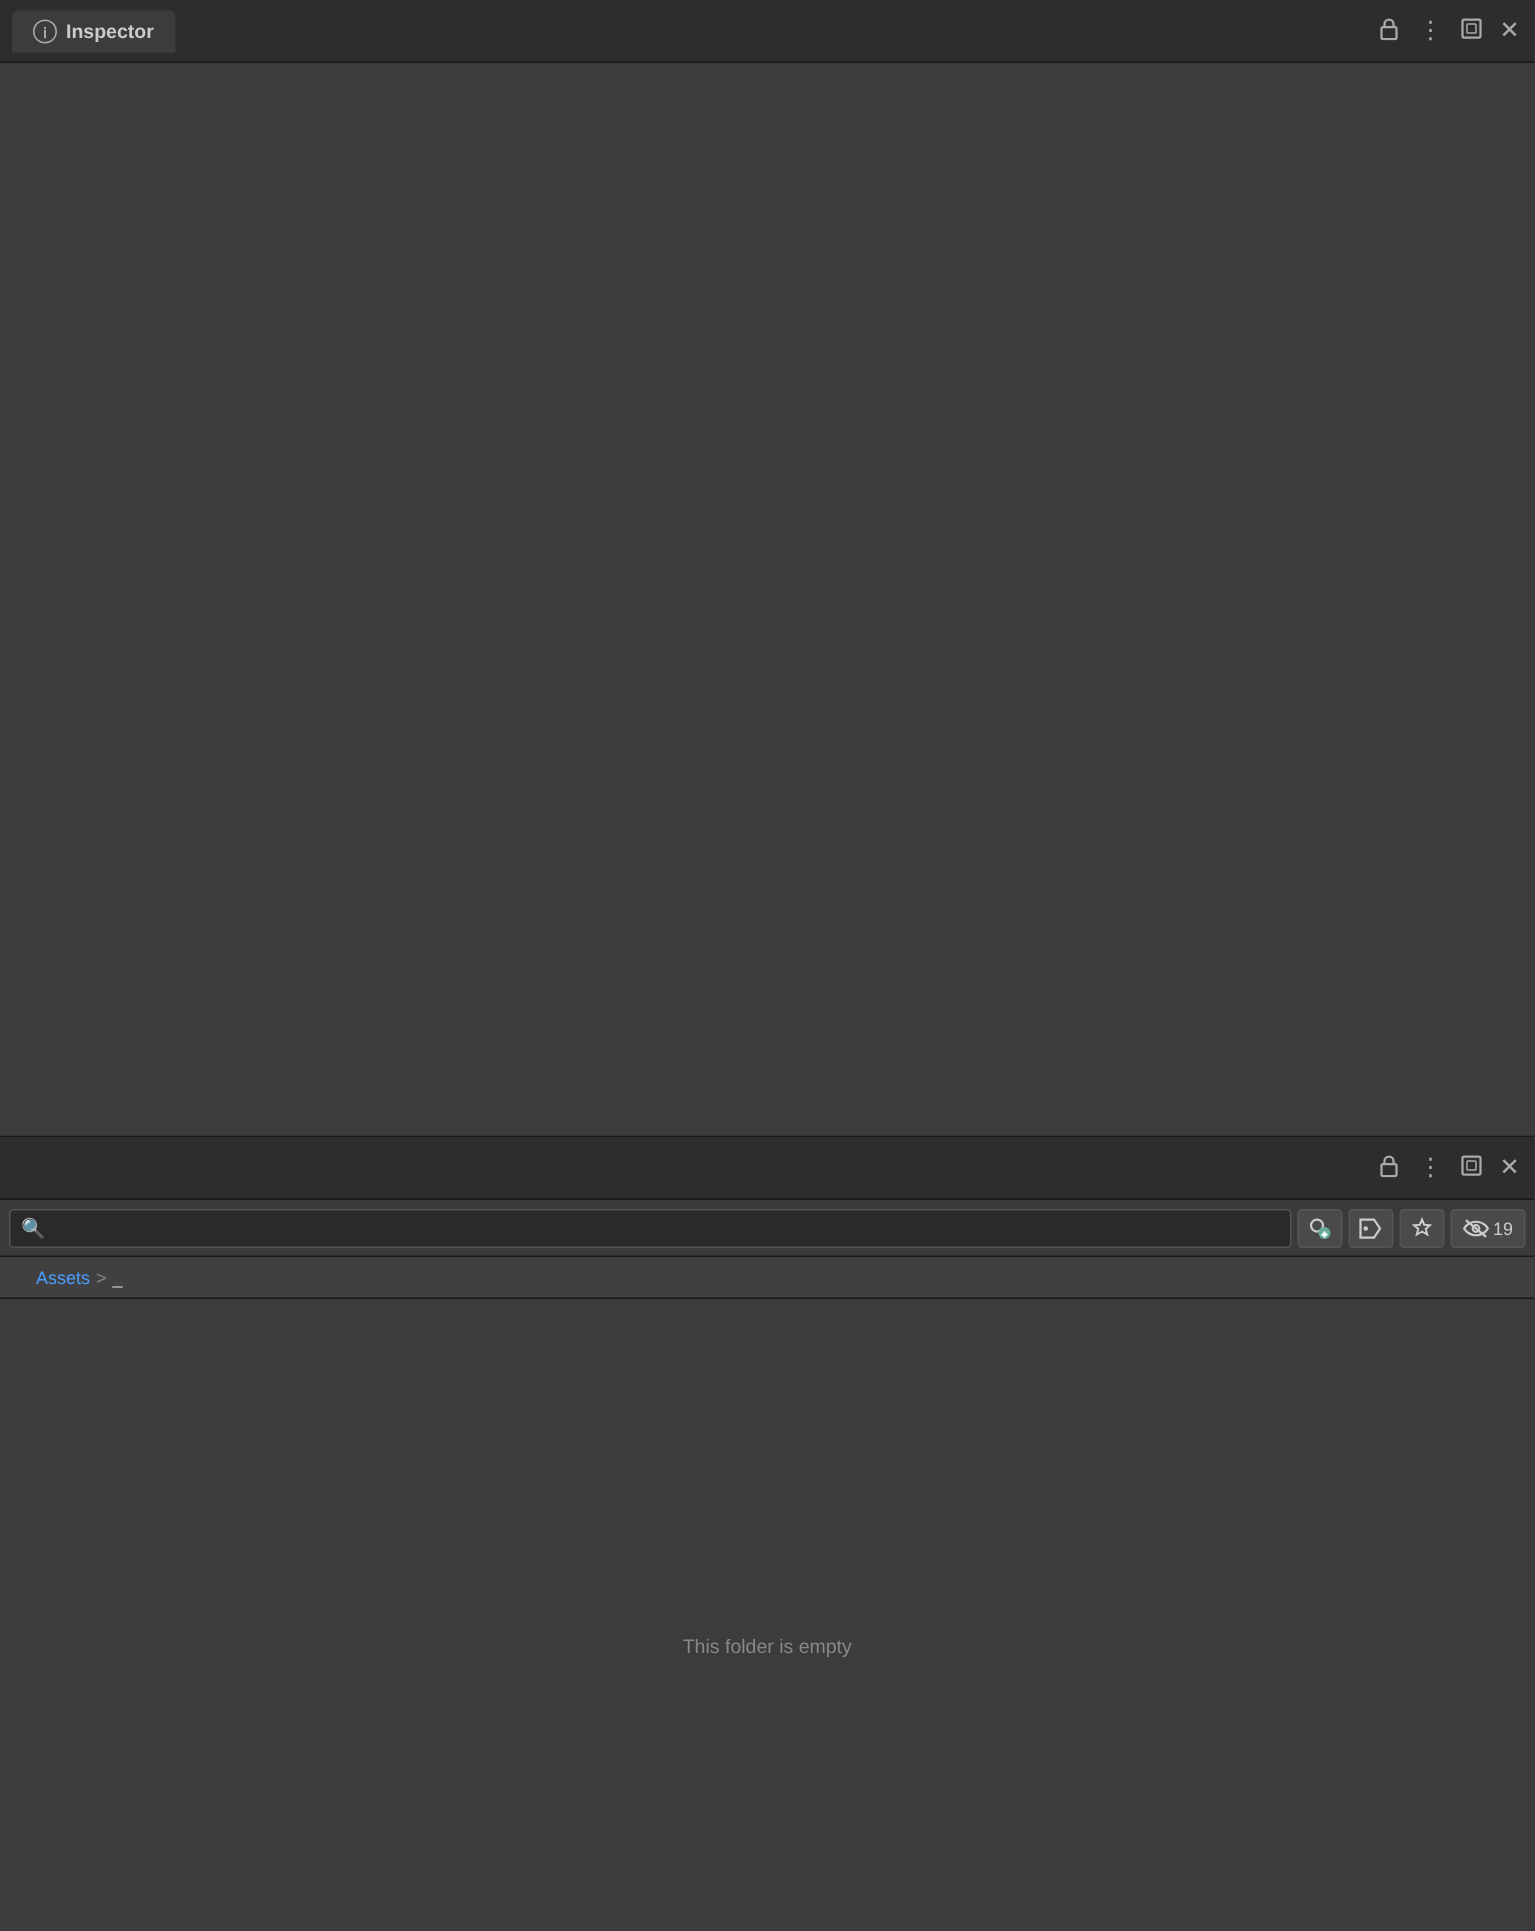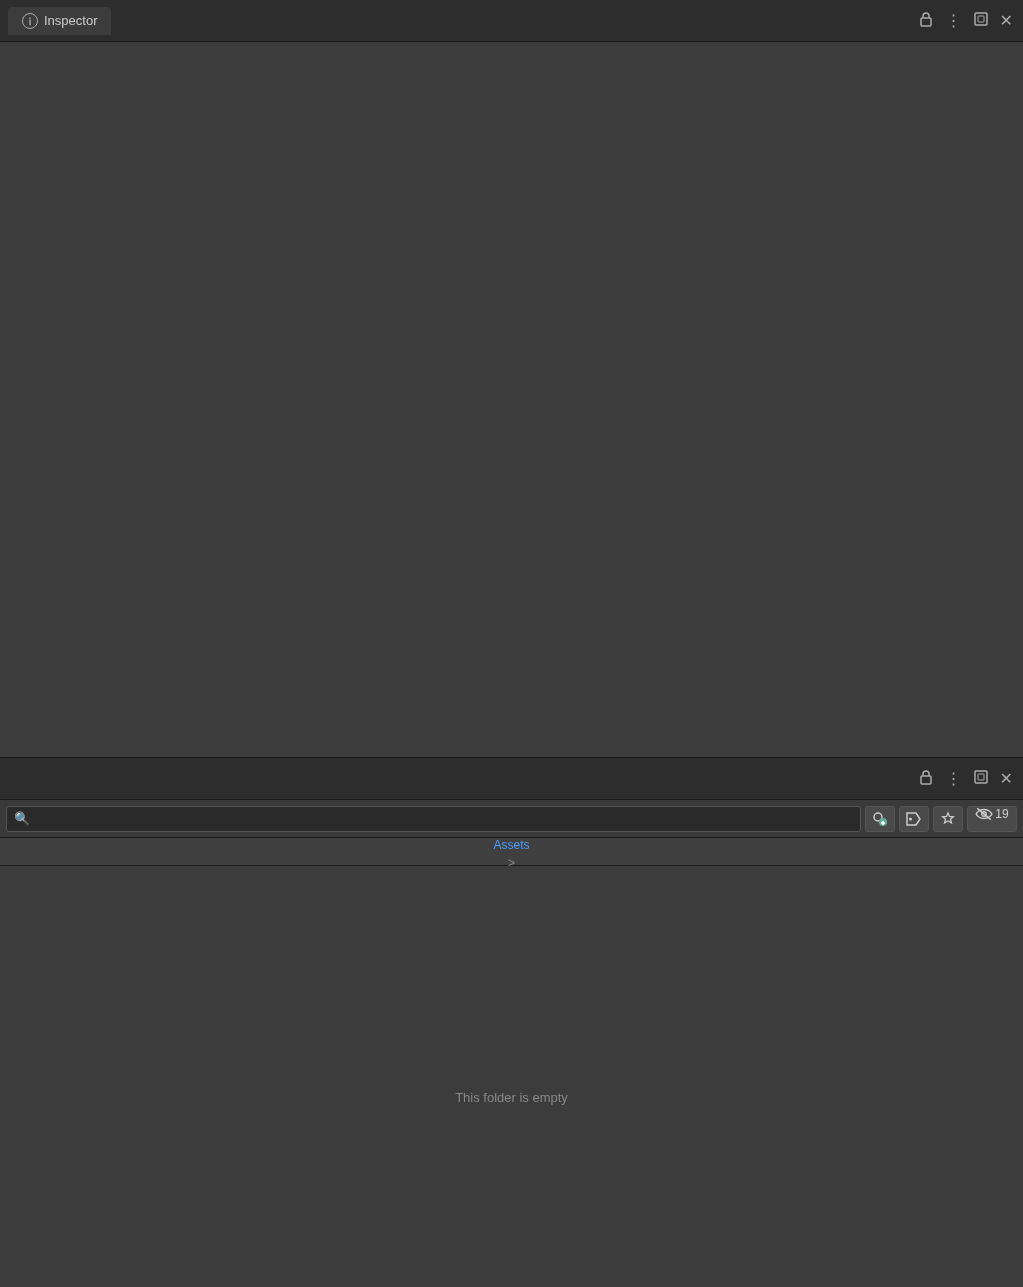--- a/index.html
+++ b/index.html
@@ -45,21 +45,21 @@
       justify-content: center;
       color: #aaa;
       font-size: 10px;
       font-weight: bold;
       flex-shrink: 0;
     }
 
     .panel-title {
       color: #cccccc;
       font-size: 13px;
-      font-weight: 400;
+      font-weight: 700;
     }
 
     .titlebar-tab-active {
       background: #3c3c3c;
       border-radius: 4px 4px 0 0;
       padding: 6px 14px;
       display: flex;
       align-items: center;
       gap: 6px;
     }
@@ -160,37 +160,37 @@
       flex-shrink: 0;
     }
 
     .toolbar-btn-wide {
       width: 50px;
       height: 26px;
       background: #4a4a4a;
       border: 1px solid #555;
       border-radius: 3px;
       display: flex;
+      align-items: center;
       justify-content: center;
       cursor: pointer;
       color: #ccc;
       font-size: 12px;
       gap: 2px;
       flex-shrink: 0;
     }
 
     .assets-breadcrumb {
       height: 28px;
       background: #404040;
       display: flex;
       align-items: center;
       padding: 0 24px;
       gap: 4px;
       border-bottom: 1px solid #1a1a1a;
-      flex-direction: column;
     }
 
     .breadcrumb-item {
       color: #4a9eff;
       font-size: 12px;
       cursor: pointer;
     }
 
     .breadcrumb-separator {
       color: #888;

